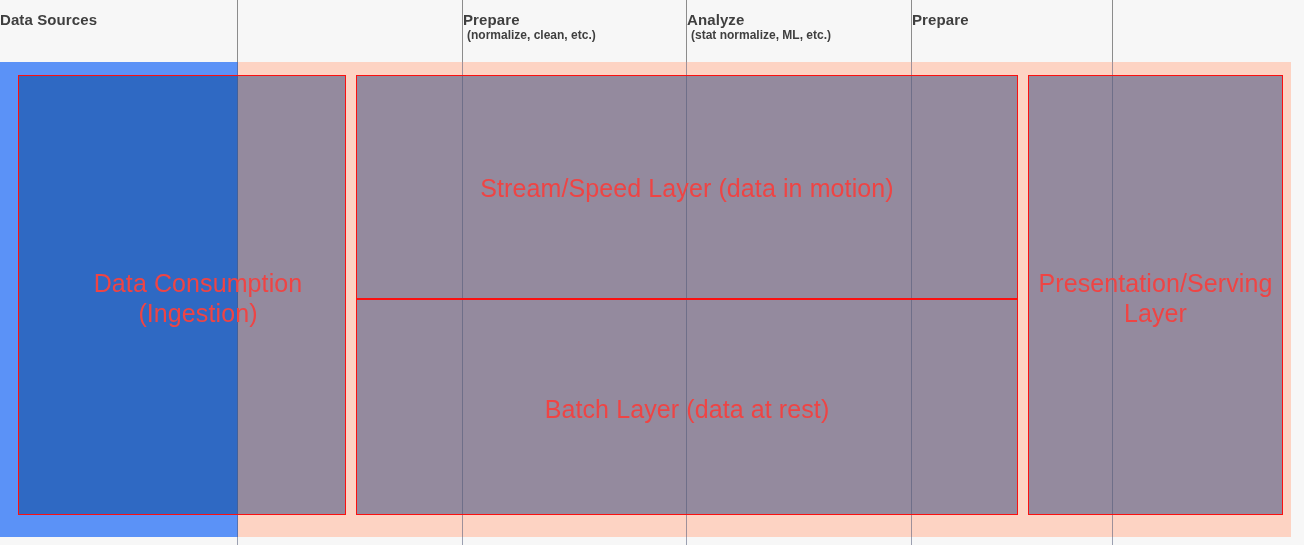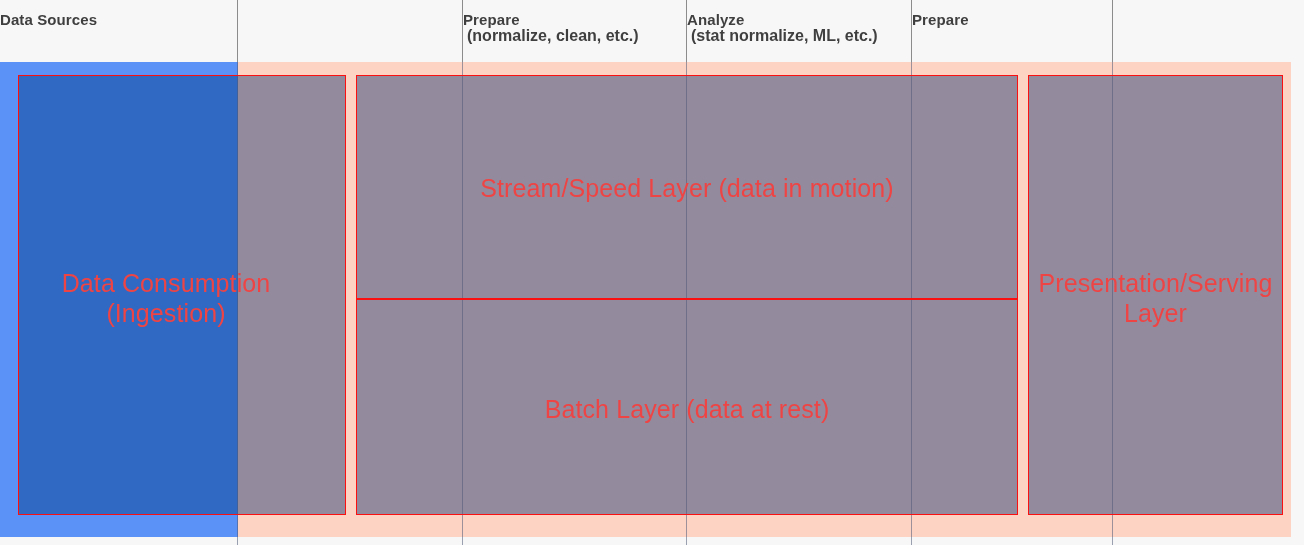--- a/index.html
+++ b/index.html
@@ -42,21 +42,21 @@
     text-align: center;
   }
   .header-cell .h-title {
     font-size: 15px;
     font-weight: bold;
     color: #3f3f3f;
     line-height: 19px;
     letter-spacing: .1px;
   }
   .header-cell .h-sub {
-    font-size: 16px;
+    font-size: 12px;
     font-weight: bold;
     color: #3f3f3f;
     line-height: 13px;
     padding: 0 4px;
   }
   .hdr-divider {
     position: absolute;
     top: 0;
     width: 1px;
     height: 62px;
@@ -134,21 +134,21 @@
     position: absolute;
     color: #ef4444;
     font-size: 25px;
     font-weight: normal;
     line-height: 30px;
     text-align: center;
     letter-spacing: .1px;
     white-space: pre-line;
   }
   .label-ingestion {
-    left: 2px;
+    left: 34px;
     top: 268px;
     width: 328px;
     text-align: center;
   }
   .label-stream {
     left: 356px;
     top: 173px;
     width: 662px;
   }
   .label-batch {

